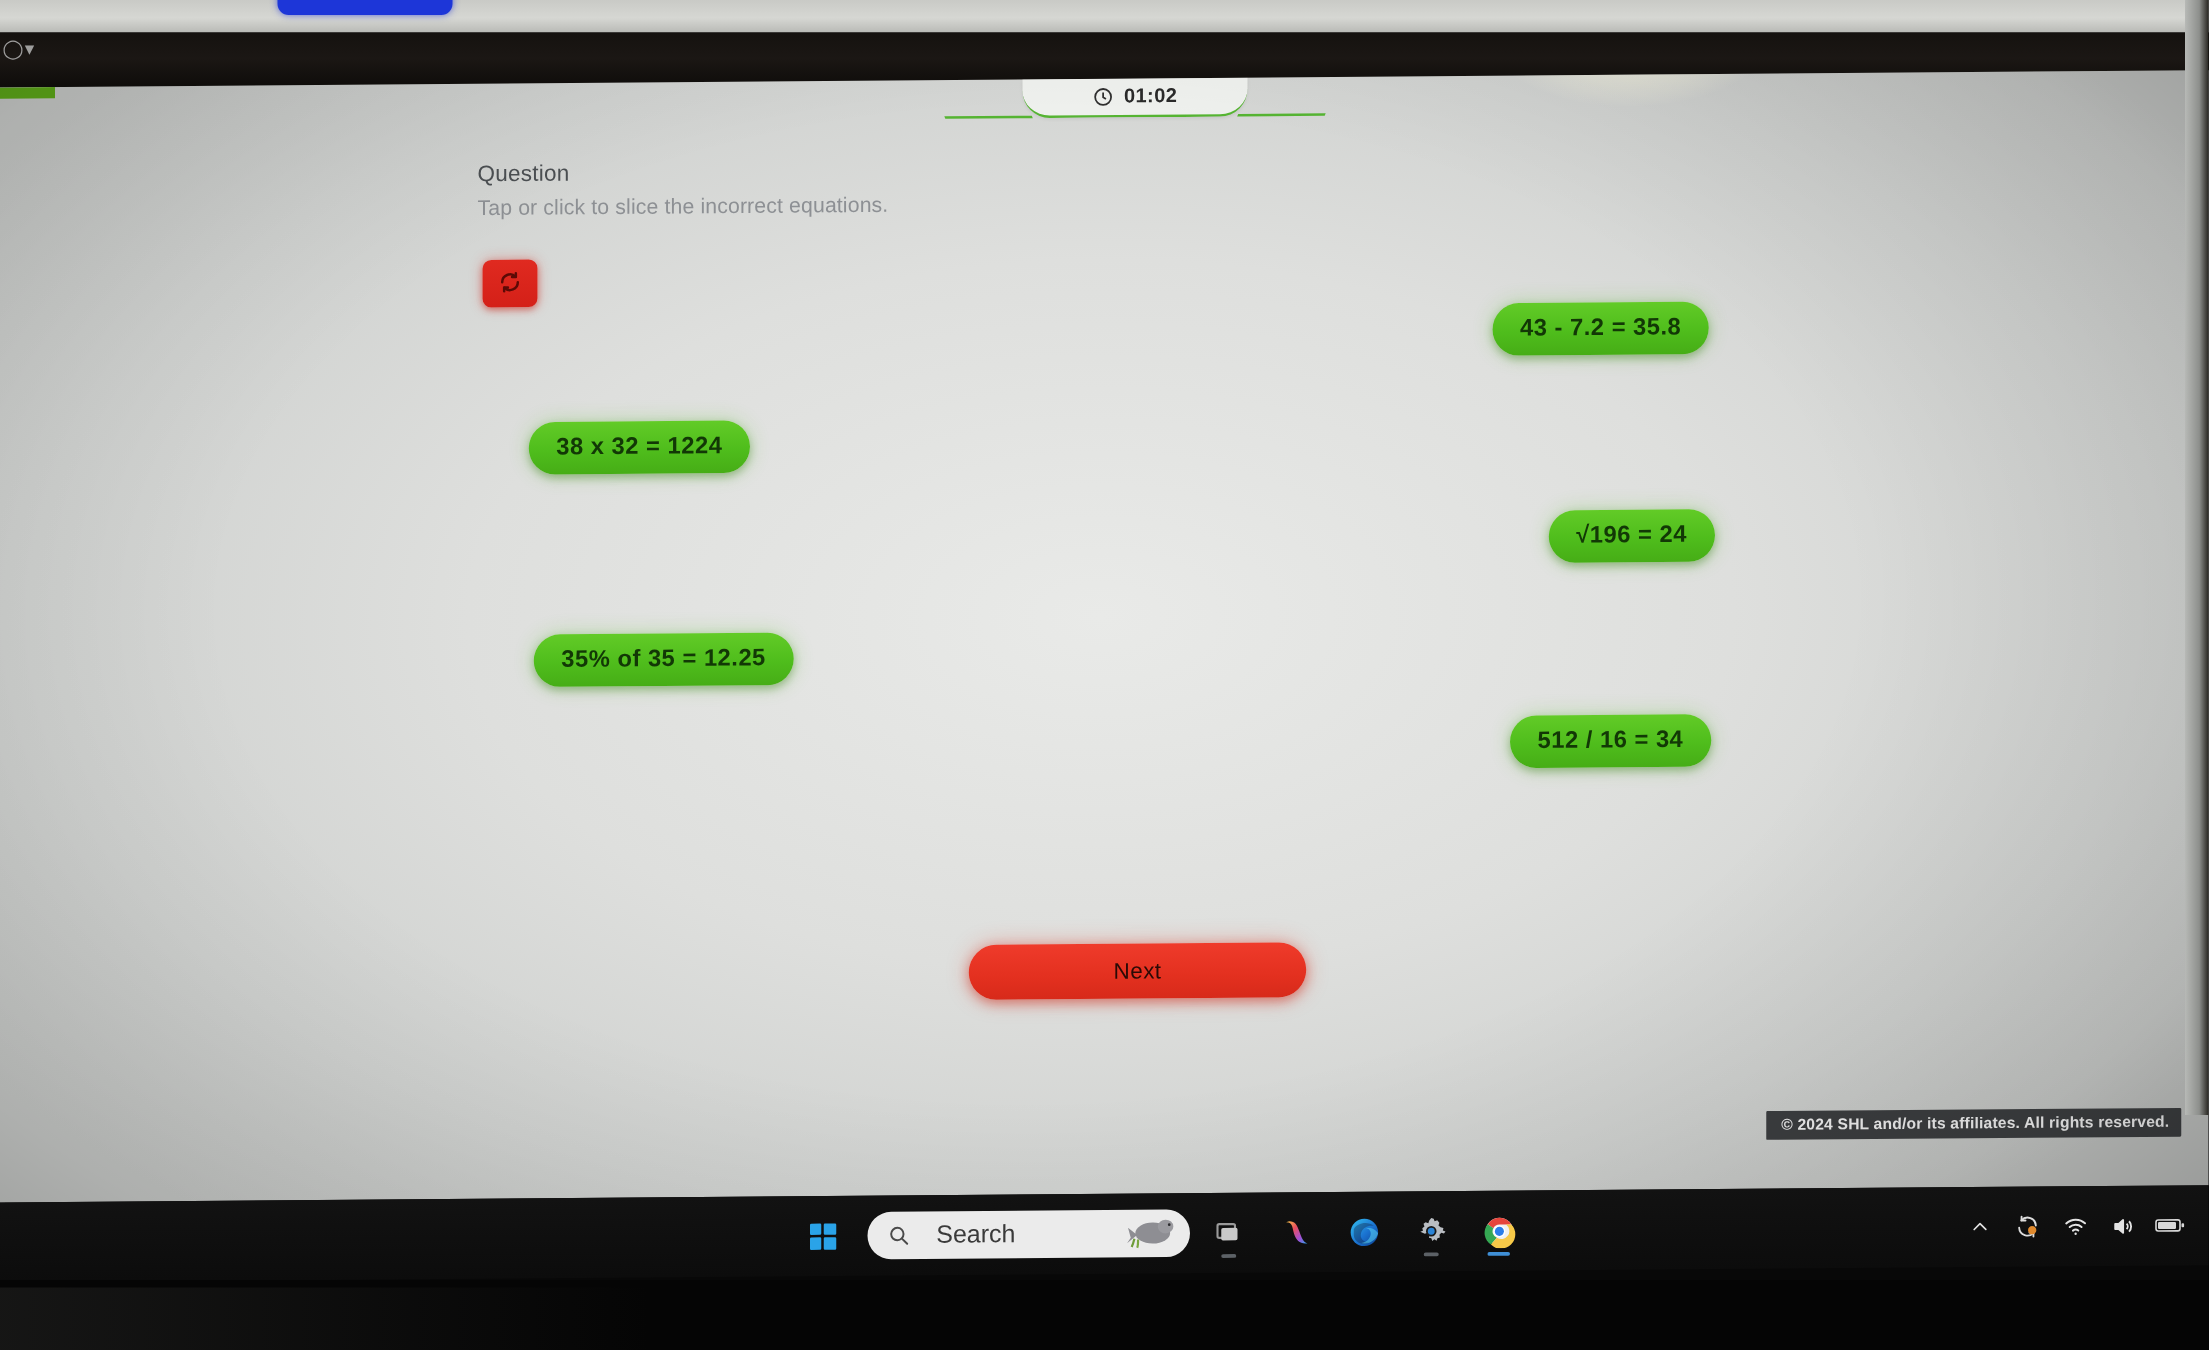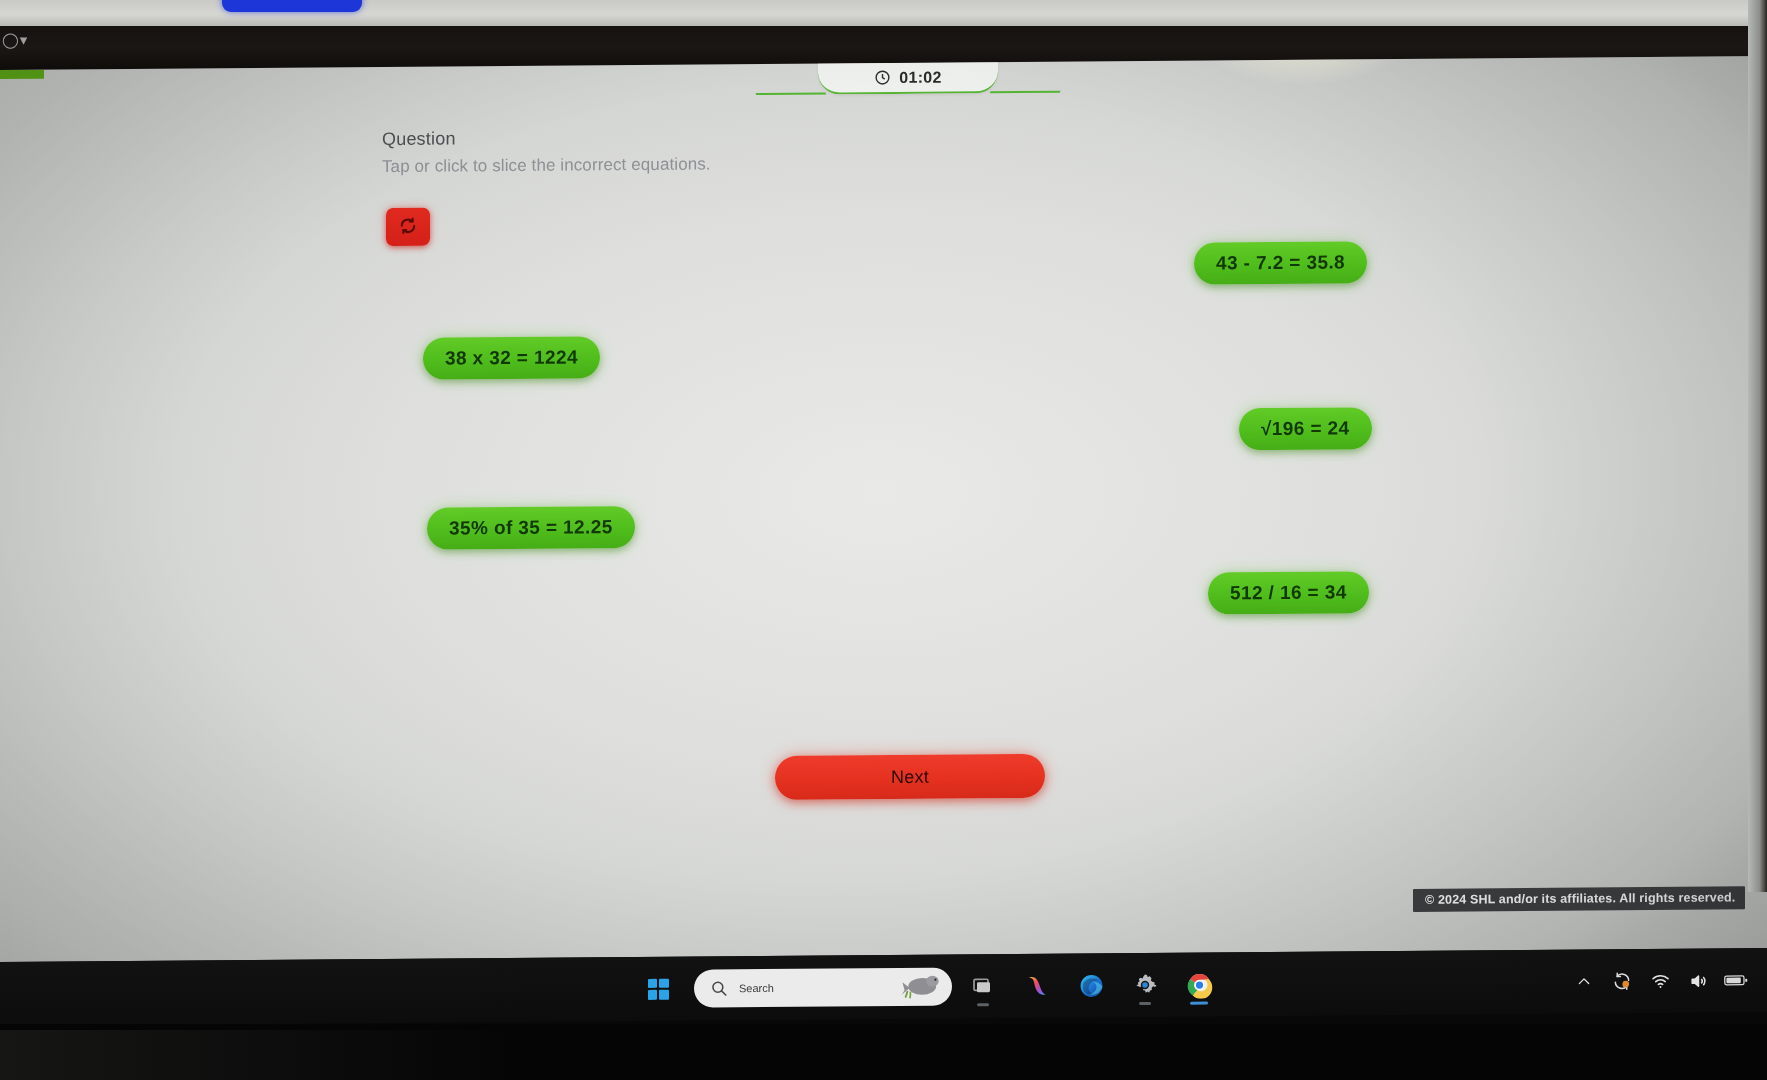--- a/index.html
+++ b/index.html
@@ -242,22 +242,22 @@
     border-radius: 19px;
     background: #ebebeb;
     display: flex;
     align-items: center;
     padding: 0 8px 0 16px;
     cursor: text;
     position: relative;
   }
   .search-pill .s-icon { width: 18px; height: 18px; flex: 0 0 18px; }
   .search-pill .s-text {
-    margin-left: 11px;
-    font-size: 11px;
+    margin-left: 21px;
+    font-size: 20px;
     color: #3a3a3a;
   }
   .manatee {
     position: absolute;
     right: 10px; top: 4px;
     width: 44px; height: 30px;
   }
 
   .tb-icon {
     width: 46px; height: 46px;

